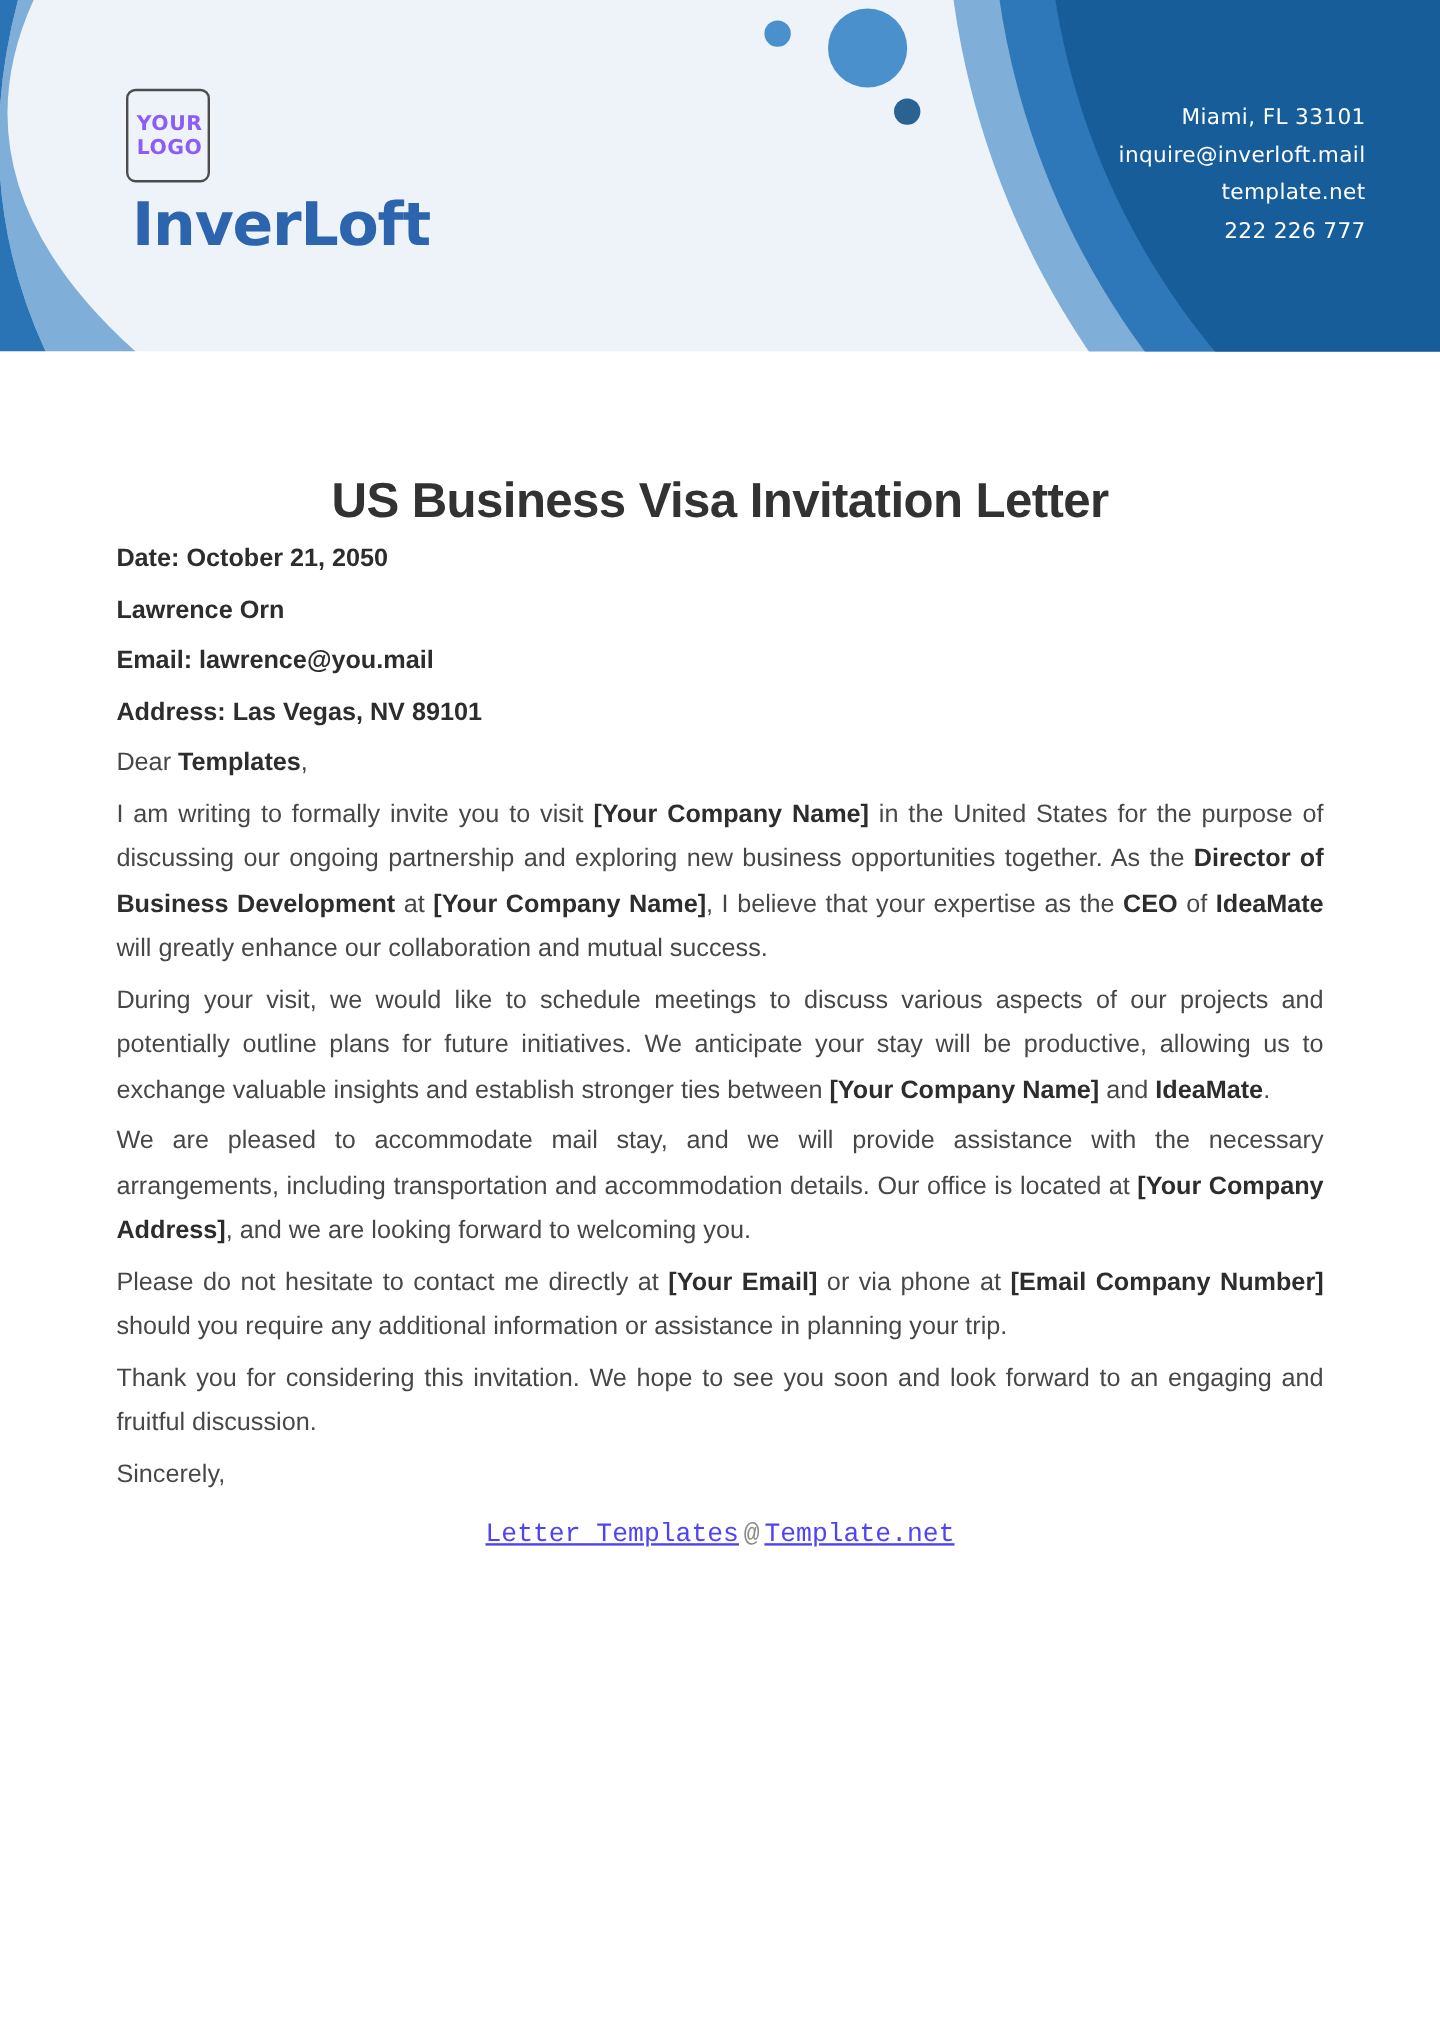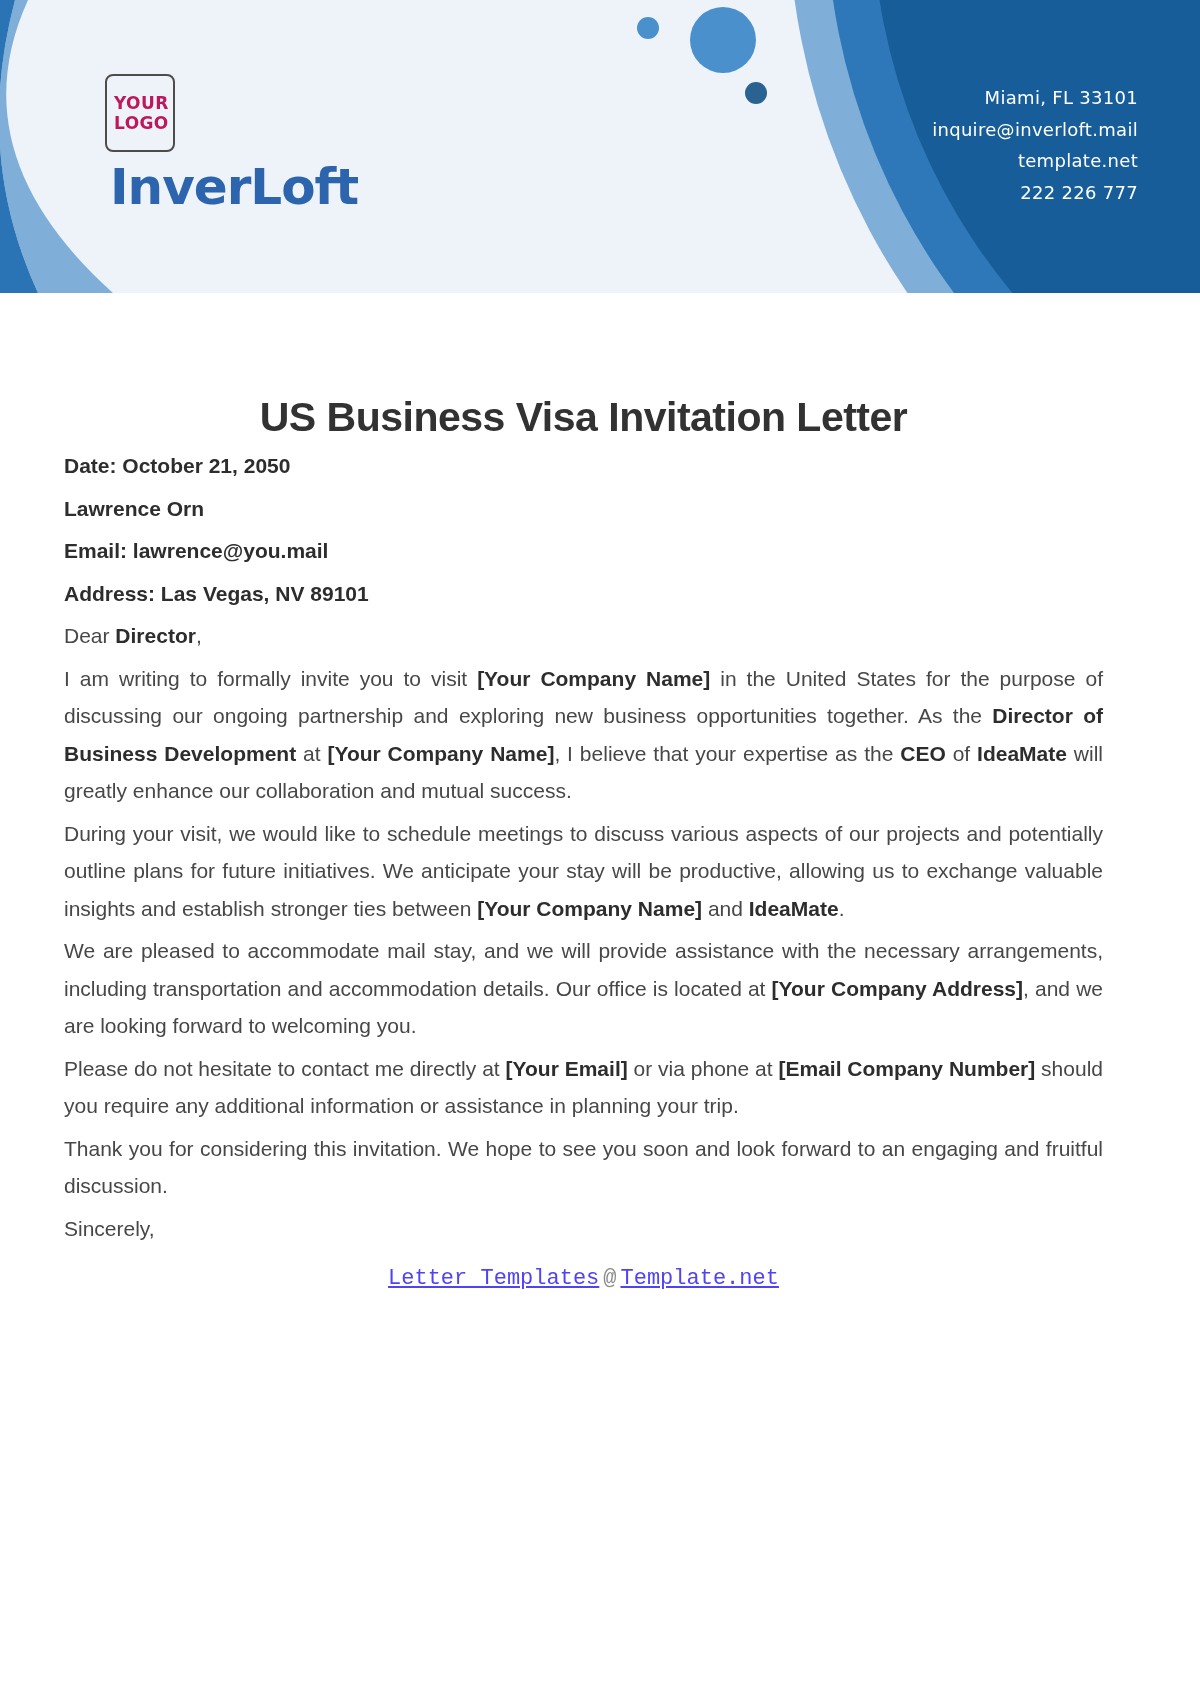--- a/index.html
+++ b/index.html
@@ -8,34 +8,34 @@
     font-family:"Liberation Sans",sans-serif;overflow:hidden;
   }
   
   .letterhead{position:relative;width:1200px;height:293px;}
   .header-svg{position:absolute;left:0;top:0;display:block;}
   .logo-box{
     position:absolute;left:105px;top:74px;width:70px;height:78px;
     border:2px solid #4c4c4c;border-radius:8px;box-sizing:border-box;
     display:flex;flex-direction:column;justify-content:center;padding-left:7px;
     font-family:"DejaVu Sans",sans-serif;font-weight:700;font-size:17px;
-    line-height:20px;color:#be185d;letter-spacing:.4px;
+    line-height:20px;color:#8b5cf6;letter-spacing:.4px;
   }
   .brand{
     position:absolute;left:110px;top:158px;
     font-family:"DejaVu Sans",sans-serif;font-weight:700;font-size:50px;
     letter-spacing:-1px;
   }
   .contact{
     position:absolute;top:82px;right:62px;text-align:right;
     font-family:"DejaVu Sans",sans-serif;font-size:18px;line-height:31.5px;
     color:#ffffff;letter-spacing:.3px;
   }
   
-  .content{padding:102px 97px 0 64px;}
+  .content{padding:102px 97px 0 97px;}
   .letter-title{
     margin:0 0 8px 0;text-align:center;font-size:41px;line-height:44px;
     font-weight:700;color:#323232;letter-spacing:-.5px;
   }
   .meta-block p, .sig-block p{margin:0 0 5px 0;}
   .meta-block p{font-weight:700;color:#2d2d2d;font-size:21px;line-height:37.5px;}
   .para, .salutation, .closing{
     margin:0 0 5px 0;font-size:21px;line-height:37.5px;color:#474747;
     text-align:justify;
   }
@@ -87,21 +87,21 @@
   <div class="content">
     <h1 class="letter-title">US Business Visa Invitation Letter</h1>
 
     <div class="meta-block">
         <p>Date: October 21, 2050</p>
         <p>Lawrence Orn</p>
         <p>Email: lawrence@you.mail</p>
         <p>Address: Las Vegas, NV 89101</p>
       </div>
 
-    <p class="salutation"><span>Dear </span><strong>Director</strong><span>,</span></p>
+    <p class="salutation"><span>Dear </span><strong>Templates</strong><span>,</span></p>
 
     <div>
         <p class="para"><span>I am writing to formally invite you to visit </span><strong>[Your Company Name]</strong><span> in the United States for the purpose of discussing our ongoing partnership and exploring new business opportunities together. As the </span><strong>Director of Business Development</strong><span> at </span><strong>[Your Company Name]</strong><span>, I believe that your expertise as the </span><strong>CEO</strong><span> of </span><strong>IdeaMate</strong><span> will greatly enhance our collaboration and mutual success.</span></p>
         <p class="para"><span>During your visit, we would like to schedule meetings to discuss various aspects of our projects and potentially outline plans for future initiatives. We anticipate your stay will be productive, allowing us to exchange valuable insights and establish stronger ties between </span><strong>[Your Company Name]</strong><span> and </span><strong>IdeaMate</strong><span>.</span></p>
         <p class="para"><span>We are pleased to accommodate mail stay, and we will provide assistance with the necessary arrangements, including transportation and accommodation details. Our office is located at </span><strong>[Your Company Address]</strong><span>, and we are looking forward to welcoming you.</span></p>
         <p class="para"><span>Please do not hesitate to contact me directly at </span><strong>[Your Email]</strong><span> or via phone at </span><strong>[Email Company Number]</strong><span> should you require any additional information or assistance in planning your trip.</span></p>
         <p class="para"><span>Thank you for considering this invitation. We hope to see you soon and look forward to an engaging and fruitful discussion.</span></p>
       </div>
 
     <p class="closing">Sincerely,</p>

